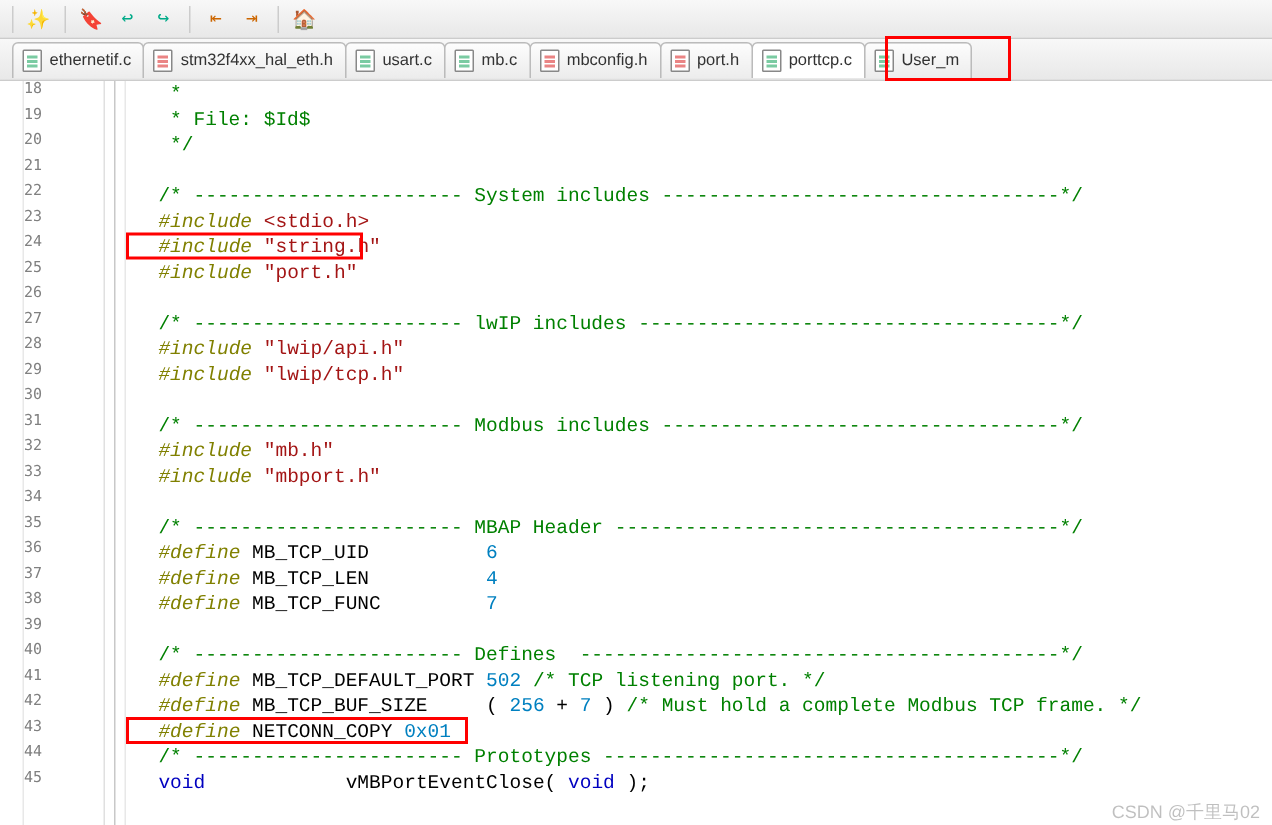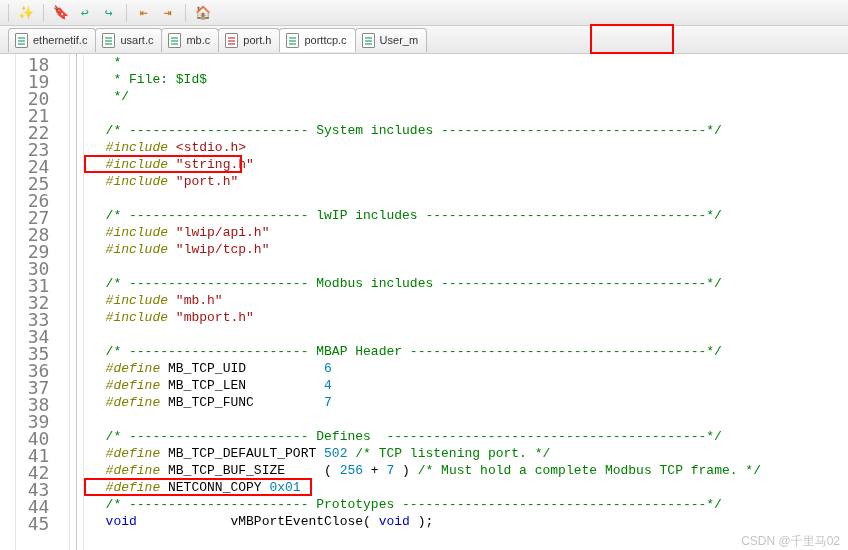--- a/index.html
+++ b/index.html
@@ -100,24 +100,24 @@
   }
   .marker-col {
     width: 16px;
     background: #fff;
     border-right: 1px solid #e8e8e8;
   }
   .gutter {
     width: 54px;
     background: #fff;
     border-right: 1px solid #e0e0e0;
-    text-align: center;
+    text-align: left;
     padding-right: 8px;
     color: #888;
-    font-size: 18px;
+    font-size: 10px;
     font-family: Consolas, monospace;
   }
   .fold-col {
     width: 14px;
     background: #fff;
     border-right: 1px solid #e8e8e8;
     position: relative;
   }
   .fold-col::before {
     content: "";
@@ -168,26 +168,34 @@
   <span class="tool-sep"></span>
   <div class="tool-btn" style="color:#c90">🏠</div>
 </div>
 
 <div class="tabs" id="tabs-container">
     <div class="tab">
       <span class="file-ico c"></span>
       <span>ethernetif.c</span>
     </div>
     <div class="tab">
+      <span class="file-ico h"></span>
+      <span>stm32f4xx_hal_eth.h</span>
+    </div>
+    <div class="tab">
       <span class="file-ico c"></span>
       <span>usart.c</span>
     </div>
     <div class="tab">
       <span class="file-ico c"></span>
       <span>mb.c</span>
+    </div>
+    <div class="tab">
+      <span class="file-ico h"></span>
+      <span>mbconfig.h</span>
     </div>
     <div class="tab">
       <span class="file-ico h"></span>
       <span>port.h</span>
     </div>
     <div class="tab active">
       <span class="file-ico c"></span>
       <span>porttcp.c</span>
     </div>
     <div class="tab">

